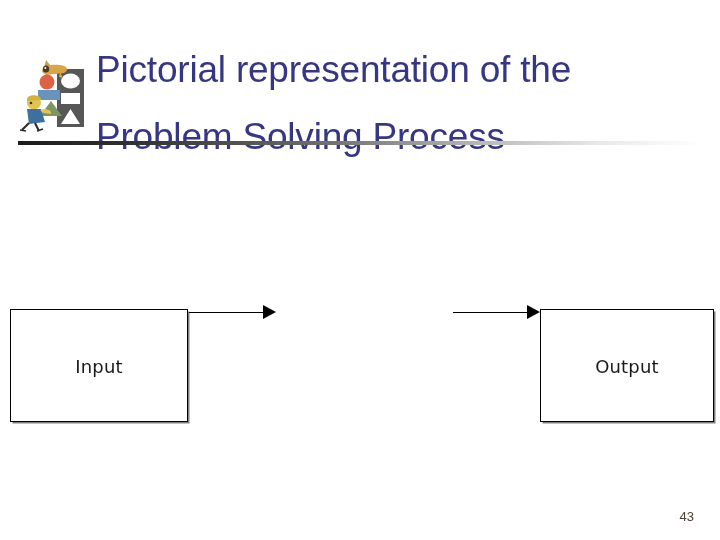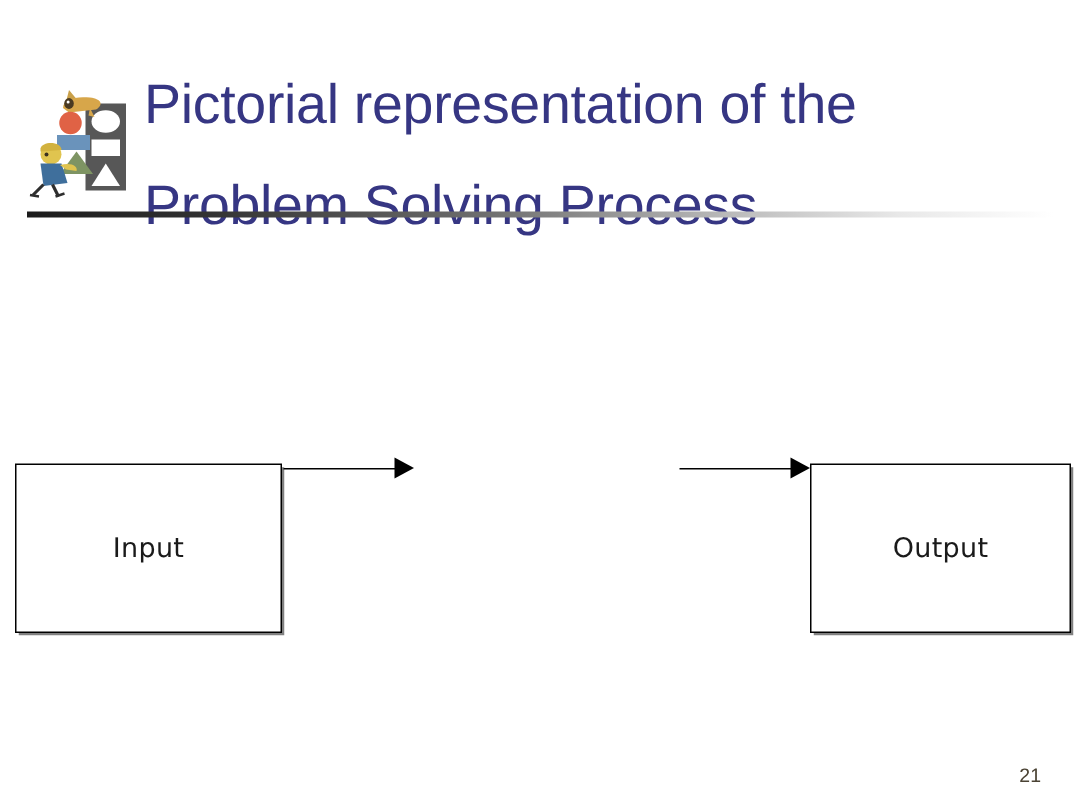--- a/index.html
+++ b/index.html
@@ -188,13 +188,13 @@
     <div class="shaft"></div>
     <div class="head"></div>
   </div>
 
   <div class="flow-box" id="flow-box-output">
     <div class="flow-box-label">Output</div>
   </div>
 
 </div>
 
-<div id="page-number">21</div>
+<div id="page-number">43</div>
 
 </body></html>

